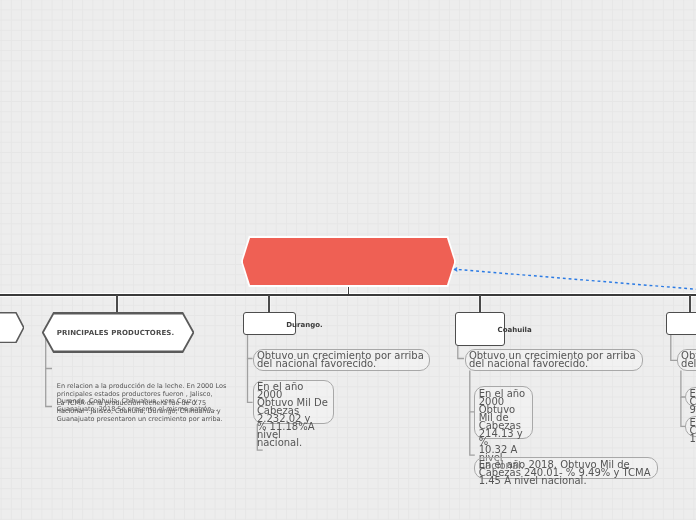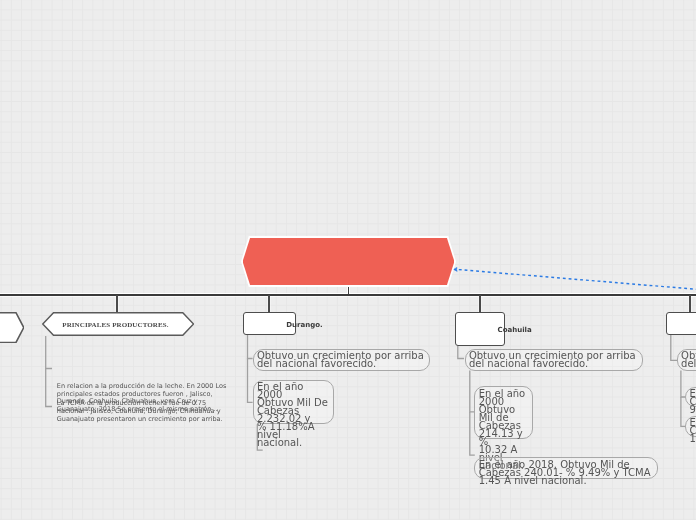--- a/index.html
+++ b/index.html
@@ -89,21 +89,21 @@
   <div class="hexnode" style="left:-40.5px;top:312.2px;width:64.5px;height:31.2px;">
     <svg class="hx" viewBox="0 0 64.5 31.2" preserveAspectRatio="none">
       <path d="M9 0.75 H56 L63.75 15.6 L56 30.45 H9 L1.25 15.6 Z" fill="#ffffff" stroke="#5a5a5a" stroke-width="1.6"></path>
     </svg>
   </div>
 
   <div class="central" style="left:241px;top:236px;width:215px;height:51px;">
     <div class="fill"></div>
     </div>
 
-  <div class="hexnode" style="left:41.6px;top:311.8px;width:152.3px;height:24px;font-family:Liberation Serif, serif;">
+  <div class="hexnode" style="left:41.6px;top:311.8px;width:152.3px;height:41px;">
     <svg class="hx" viewBox="0 0 152.3 23.5" preserveAspectRatio="none">
       <path d="M11.5 0.75 H140.8 L151.55 11.75 L140.8 22.75 H11.5 L0.75 11.75 Z" fill="#ffffff" stroke="#5a5a5a" stroke-width="1.5"></path>
     </svg>
     <span class="lbl">PRINCIPALES PRODUCTORES.</span>
     </div>
 
   <div class="tbox" style="left:56.8px;top:367px;width:176px;margin-top:16px;"><span>En relacion a la producción de la leche. En 2000 Los principales estados productores fueron , Jalisco, Durando, Coahuila, Chihuahua, vera Cruz y Guanajuato; 2018 Se presento el mismo patrón ..</span></div>
   <div class="tbox" style="left:56.8px;top:400.3px;width:176px;"><span>La TCMA de la producción lechera fue de 0.75 nacional : Jalisco, Coahuila, Durango, Chihuahua y Guanajuato presentaron un crecimiento por arriba.</span></div>
 
   <div class="rnode" style="left:243.3px;top:312.3px;width:52.8px;height:22.5px;">

